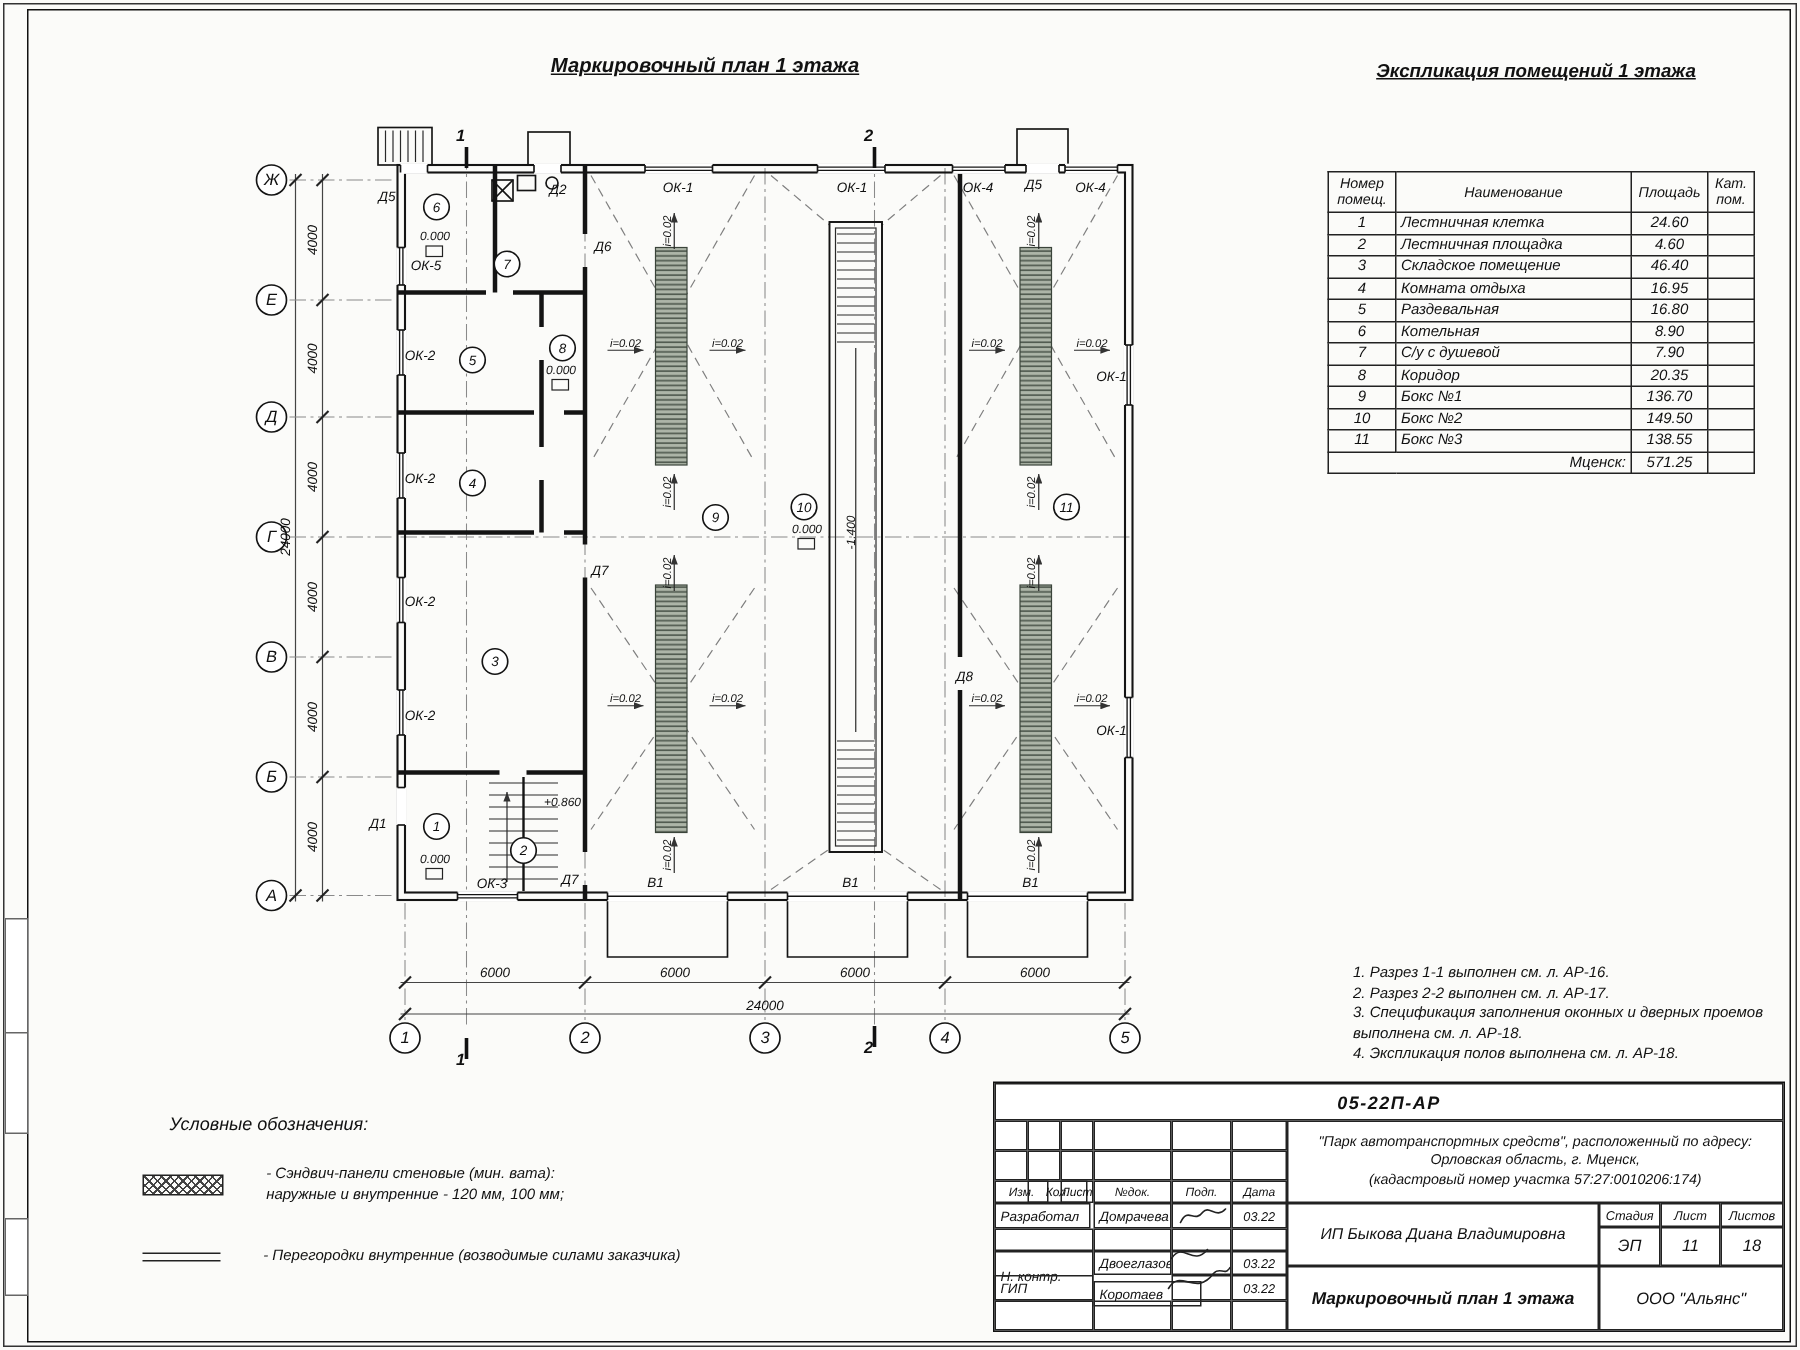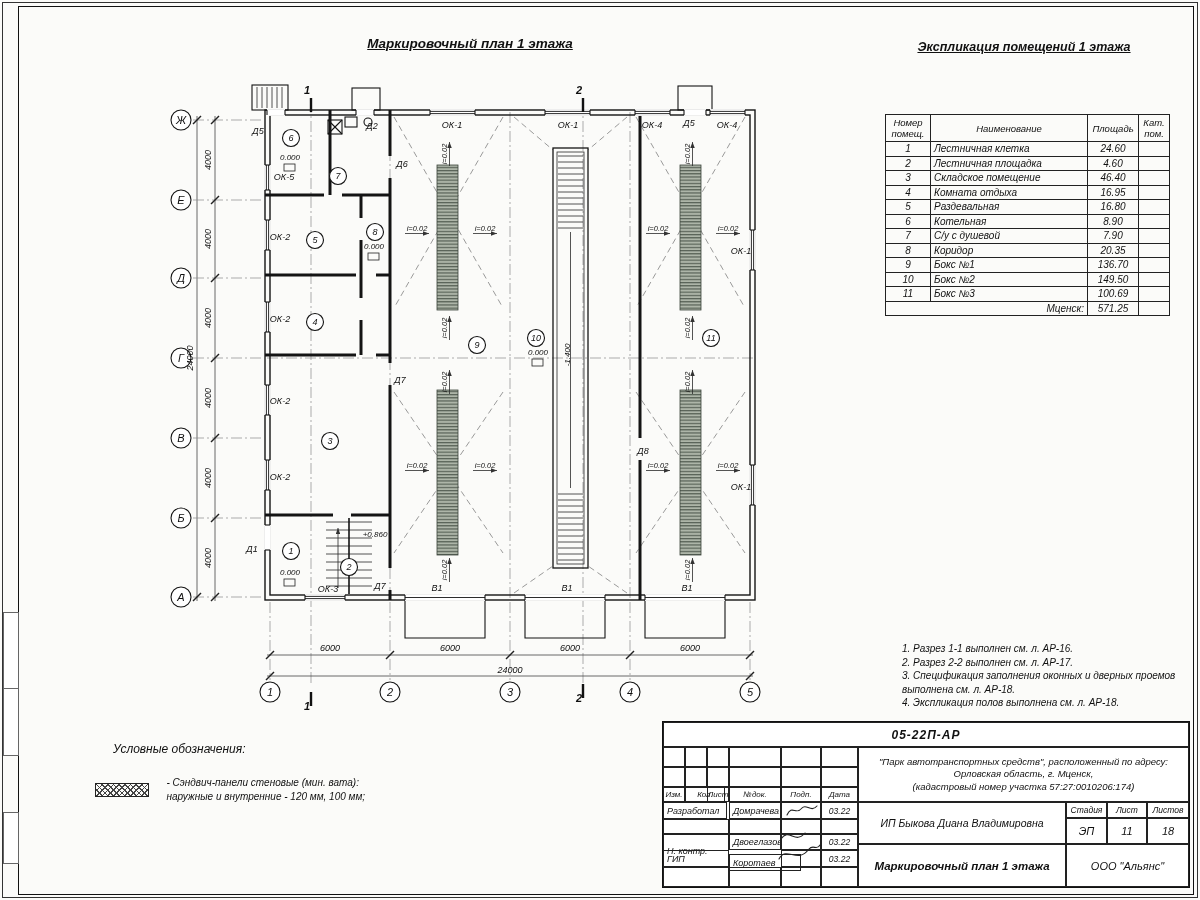--- a/index.html
+++ b/index.html
@@ -53,21 +53,21 @@
   .notes{position:absolute;left:902px;top:642px;width:302px;font-style:italic;font-size:10px;line-height:1.35}
 
   
   .legend{position:absolute;left:95px;top:742px;width:480px;font-style:italic}
   .legend-title{font-size:12px;margin-bottom:20px;margin-left:18px}
   .legend-item{margin-bottom:26px}
   .swatch-hatch{display:inline-block;vertical-align:middle;width:52px;height:12px;border:1px solid #222;
     background:repeating-linear-gradient(45deg,#444 0 1px,transparent 1px 4px),
                repeating-linear-gradient(-45deg,#444 0 1px,transparent 1px 4px)}
   .swatch-line{display:inline-block;vertical-align:middle;width:52px;height:4px;border-top:1px solid #222;border-bottom:1px solid #222}
-  .legend-text{display:inline-block;vertical-align:middle;margin-left:13px;width:300px;font-size:10px;line-height:1.35}
+  .legend-text{display:inline-block;vertical-align:middle;margin-left:24px;width:300px;font-size:10px;line-height:1.35}
 
   
   .titleblock{position:absolute;left:662px;top:721px;width:526px;height:165px;border:1.8px solid #111;
     font-style:italic;background:#fff}
   .tb-cell{position:absolute;box-sizing:border-box;border:1px solid #222;display:flex;align-items:center;
     justify-content:center;text-align:center;overflow:hidden}
   .tleft{justify-content:flex-start;padding-left:3px;text-align:left}
   .tb-docnum{left:0;top:0;width:526px;height:25px;font-size:12px;font-weight:bold;letter-spacing:1px}
   .tb-desc{left:195px;top:25px;width:331px;height:55px;font-size:9.5px;line-height:1.3}
   .tb-client{left:195px;top:80px;width:208px;height:42px;font-size:10.5px}
@@ -588,21 +588,21 @@
           </tr>
           <tr>
             <td class="cnum">10</td>
             <td class="cname">Бокс №2</td>
             <td class="cnum">149.50</td>
             <td class="cnum"></td>
           </tr>
           <tr>
             <td class="cnum">11</td>
             <td class="cname">Бокс №3</td>
-            <td class="cnum">100.69</td>
+            <td class="cnum">138.55</td>
             <td class="cnum"></td>
           </tr>
         </tbody>
       <tfoot>
         <tr>
           <td colspan="2" class="tright">Мценск:</td>
           <td class="cnum">571.25</td>
           <td></td>
         </tr>
       </tfoot>
@@ -615,20 +615,24 @@
       <div>3. Спецификация заполнения оконных и дверных проемов выполнена см. л. АР-18.</div>
       <div>4. Экспликация полов выполнена см. л. АР-18.</div>
     </div>
 
   <div class="legend">
     <div class="legend-title">Условные обозначения:</div>
     <div class="legend-item">
       <span class="swatch-hatch"></span>
       <span class="legend-text prewrap">- Сэндвич-панели стеновые (мин. вата):
 наружные и внутренние - 120 мм, 100 мм;</span>
+    </div>
+    <div class="legend-item">
+      <span class="swatch-line"></span>
+      <span class="legend-text">- Перегородки внутренние (возводимые силами заказчика)</span>
     </div>
   </div>
 
   <div class="titleblock">
     <div class="tb-cell tb-docnum">05-22П-АР</div>
     <div class="tb-cell tb-desc prewrap">"Парк автотранспортных средств",  расположенный по адресу:
 Орловская область, г. Мценск,
 (кадастровый номер участка 57:27:0010206:174)</div>
     <div class="tb-cell tb-client">ИП Быкова Диана Владимировна</div>
     <div class="tb-cell tb-stage-h">Стадия</div>
@@ -645,21 +649,21 @@
         <div class="tb-cell" style="left: 44px; top: 25px; width: 22px; height: 20px; font-size: 9px;"></div>
         <div class="tb-cell" style="left: 66px; top: 25px; width: 52px; height: 20px; font-size: 9px;"></div>
         <div class="tb-cell" style="left: 118px; top: 25px; width: 40px; height: 20px; font-size: 9px;"></div>
         <div class="tb-cell" style="left: 158px; top: 25px; width: 37px; height: 20px; font-size: 9px;"></div>
         <div class="tb-cell" style="left: 0px; top: 45px; width: 22px; height: 20px; font-size: 9px;"></div>
         <div class="tb-cell" style="left: 22px; top: 45px; width: 22px; height: 20px; font-size: 9px;"></div>
         <div class="tb-cell" style="left: 44px; top: 45px; width: 22px; height: 20px; font-size: 9px;"></div>
         <div class="tb-cell" style="left: 66px; top: 45px; width: 52px; height: 20px; font-size: 9px;"></div>
         <div class="tb-cell" style="left: 118px; top: 45px; width: 40px; height: 20px; font-size: 9px;"></div>
         <div class="tb-cell" style="left: 158px; top: 45px; width: 37px; height: 20px; font-size: 9px;"></div>
-        <div class="tb-cell" style="left: 0px; top: 65px; width: 22px; height: 15px; font-size: 8px;">Изм.</div>
+        <div class="tb-cell" style="left: 0px; top: 65px; width: 36px; height: 15px; font-size: 8px;">Изм.</div>
         <div class="tb-cell" style="left: 22px; top: 65px; width: 40px; height: 15px; font-size: 8px;">Кол.</div>
         <div class="tb-cell" style="left: 44px; top: 65px; width: 22px; height: 15px; font-size: 8px;">Лист</div>
         <div class="tb-cell" style="left: 66px; top: 65px; width: 52px; height: 15px; font-size: 8px;">№док.</div>
         <div class="tb-cell" style="left: 118px; top: 65px; width: 40px; height: 15px; font-size: 8px;">Подп.</div>
         <div class="tb-cell" style="left: 158px; top: 65px; width: 37px; height: 15px; font-size: 8px;">Дата</div>
         <div class="tb-cell tleft" style="left: 0px; top: 80px; width: 64px; height: 17px; font-size: 9px;">Разработал</div>
         <div class="tb-cell tleft" style="left: 66px; top: 80px; width: 52px; height: 17px; font-size: 9px;">Домрачева</div>
         <div class="tb-cell" style="left: 118px; top: 80px; width: 40px; height: 17px; font-size: 9px;"></div>
         <div class="tb-cell" style="left: 158px; top: 80px; width: 37px; height: 17px; font-size: 8.5px;">03.22</div>
         <div class="tb-cell tleft" style="left: 0px; top: 97px; width: 66px; height: 15px; font-size: 9px;"></div>

